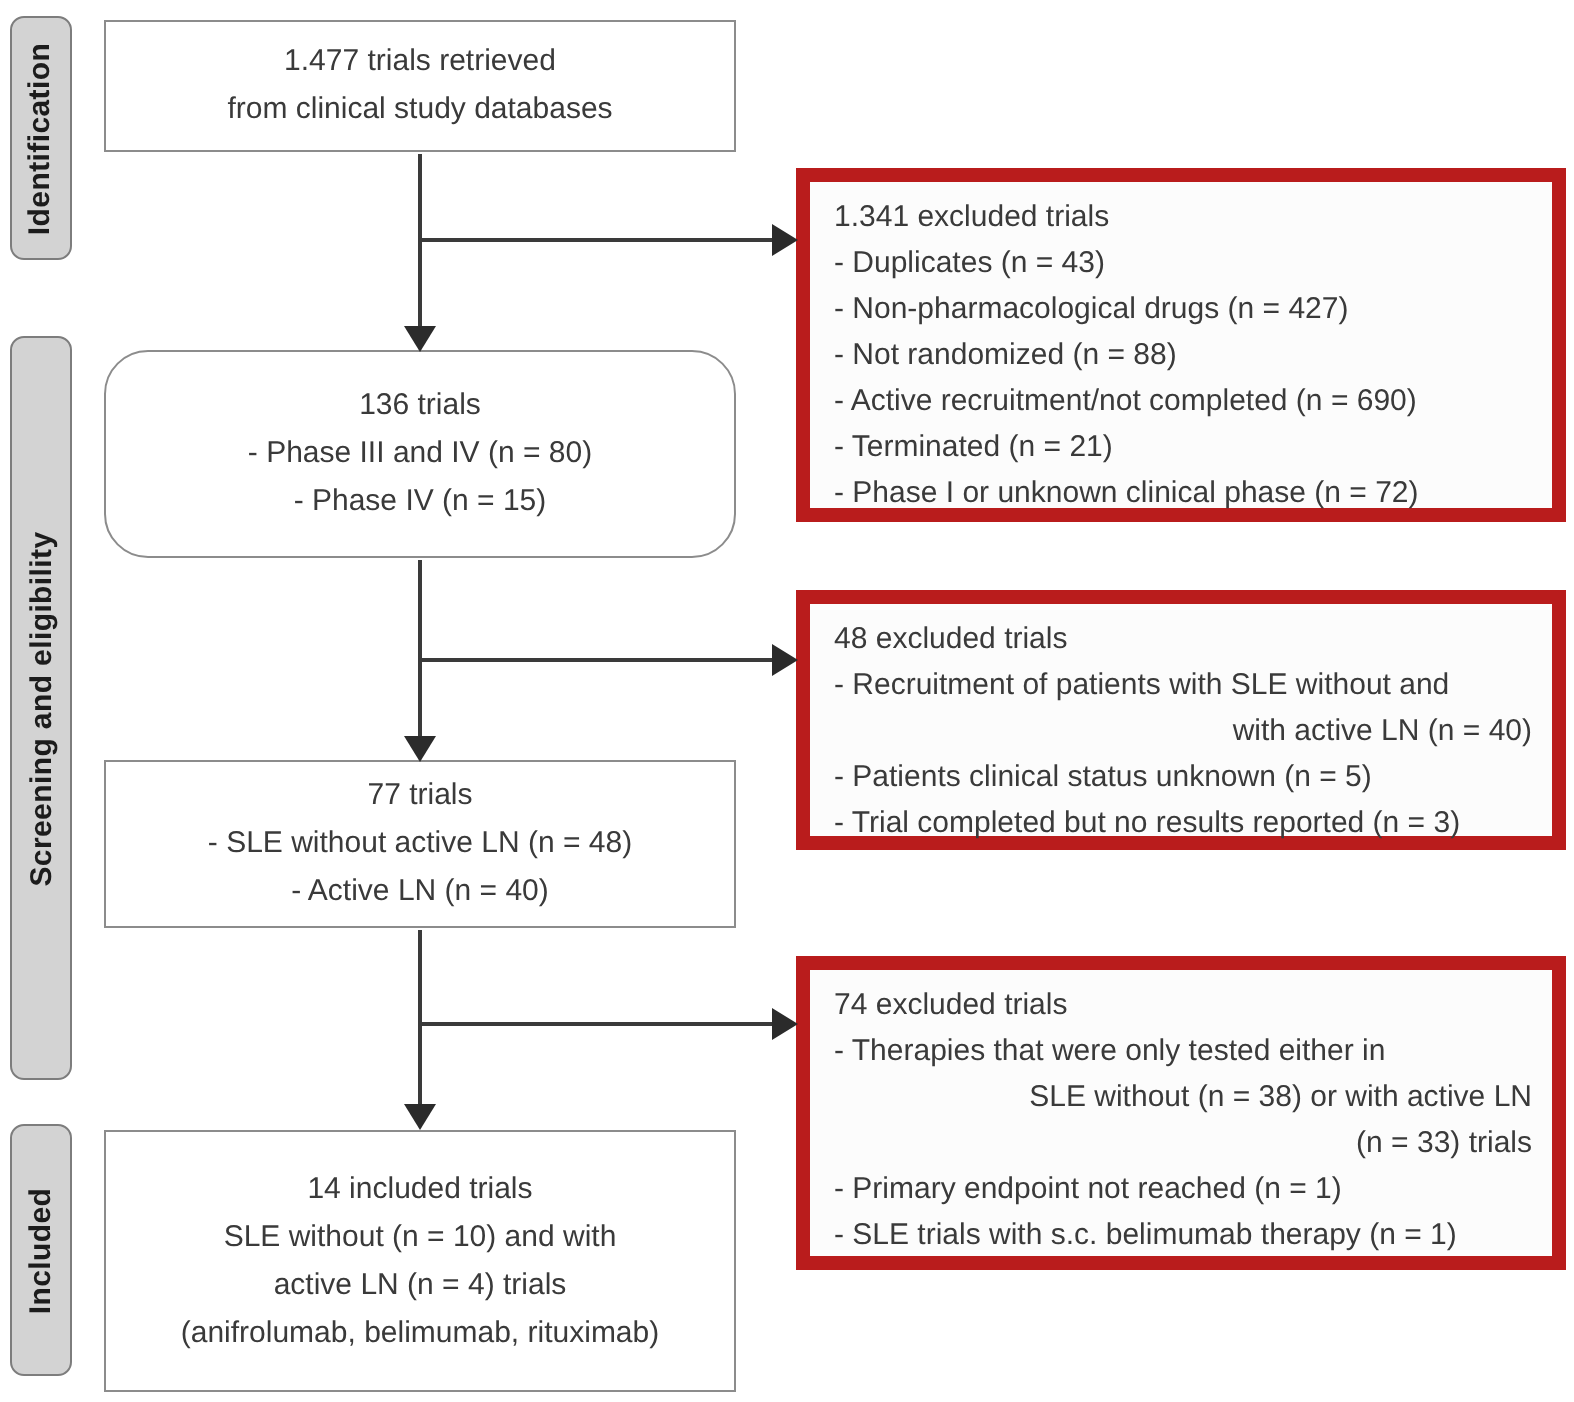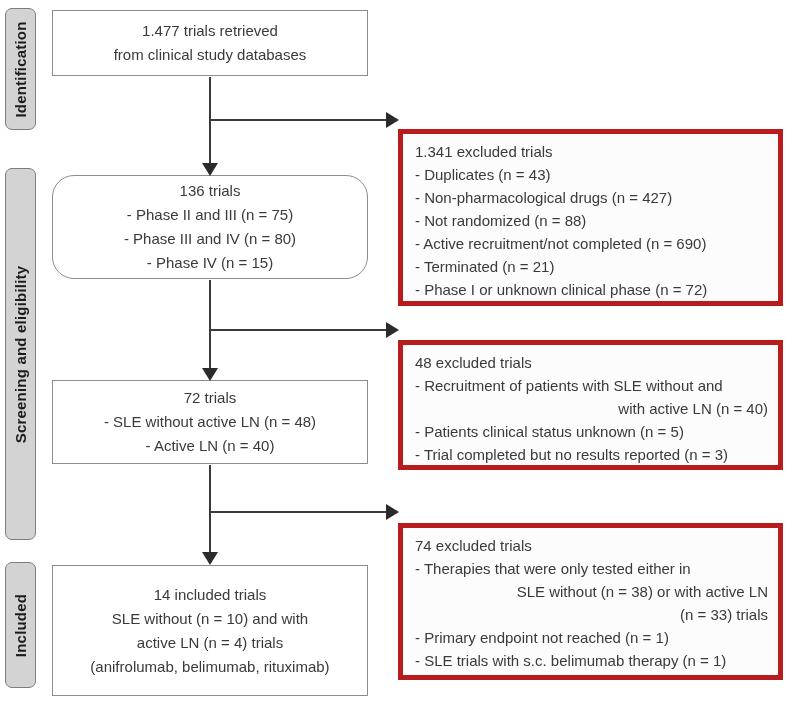--- a/index.html
+++ b/index.html
@@ -22,23 +22,23 @@
   
   .flow-box{
     position:absolute;left:52px;width:316px;box-sizing:border-box;
     background:#ffffff;border:1px solid #8c8c8c;
     display:flex;flex-direction:column;justify-content:center;
     text-align:center;font-size:15px;line-height:24px;
   }
   
   .excl-box{
     position:absolute;left:398px;width:385px;box-sizing:border-box;
-    background:#fcfcfc;border:5px solid #b91c1c;
+    background:#fcfcfc;border:7px solid #b91c1c;
     padding:6px 10px 6px 12px;
-    text-align:left;font-size:15px;line-height:23px;margin-top:45px;
+    text-align:left;font-size:15px;line-height:23px;
   }
   .excl-box .cont{padding-left:10px;text-align:right;}
   
   .vline{position:absolute;width:2px;background:#3a3a3a;}
   .hline{position:absolute;height:2px;background:#3a3a3a;}
   .arrow-down{
     position:absolute;width:0;height:0;
     border-left:8px solid transparent;border-right:8px solid transparent;
     border-top:13px solid #2b2b2b;
   }
@@ -63,27 +63,26 @@
     <span>Included</span>
   </div>
 
   <div class="flow-box" style="top:10px;height:66px;">
     <div>1.477 trials retrieved</div>
     <div>from clinical study databases</div>
   </div>
 
   <div class="flow-box" style="top:175px;height:104px;border-radius:22px;">
     <div>136 trials</div>
-    <div>- Phase II and III (n = 75)</div>
     <div>- Phase III and IV (n = 80)</div>
     <div>- Phase IV (n = 15)</div>
   </div>
 
   <div class="flow-box" style="top:380px;height:84px;">
-    <div>72 trials</div>
+    <div>77 trials</div>
     <div>- SLE without active LN (n = 48)</div>
     <div>- Active LN (n = 40)</div>
   </div>
 
   <div class="flow-box" style="top:565px;height:131px;">
     <div>14 included trials</div>
     <div>SLE without (n = 10) and with</div>
     <div>active LN (n = 4) trials</div>
     <div>(anifrolumab, belimumab, rituximab)</div>
   </div>

